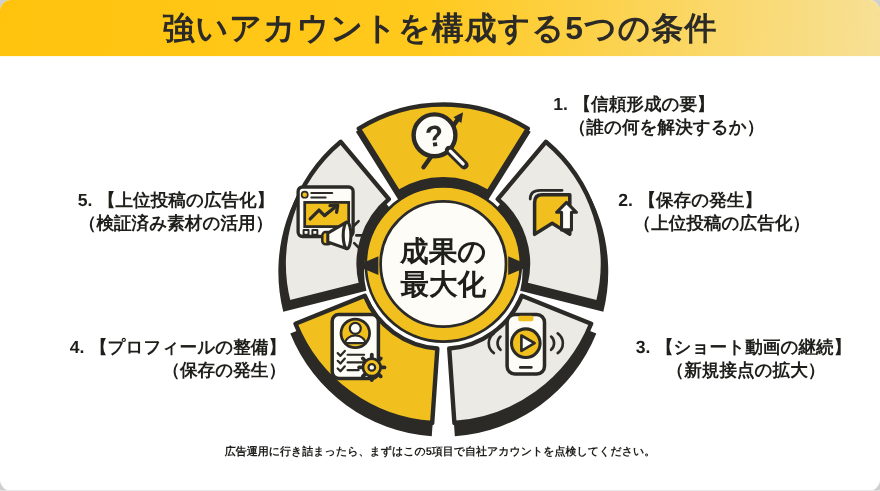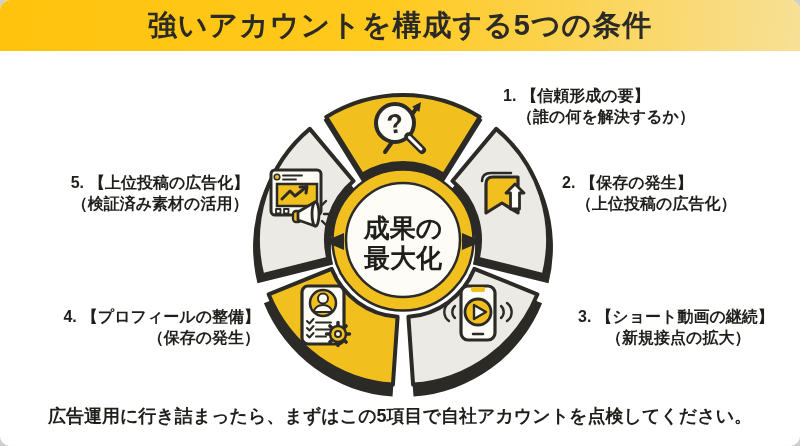--- a/index.html
+++ b/index.html
@@ -43,21 +43,21 @@
   .label-1{left:503px;top:85px;}
   .label-1 .l2{margin-left:14px;}
   .label-2{left:562px;top:172px;}
   .label-2 .l2{margin-left:14px;}
   .label-3{left:550px;top:306px;margin-left:28px;}
   .label-3 .l2{margin-left:28px;}
   .label-4{left:52px;top:306px;width:208px;text-align:right;}
   .label-5{left:60px;top:172px;width:200px;text-align:center;}
   .note{
     position:absolute;left:0;top:404px;width:800px;text-align:center;
-    font-size:18px;font-weight:700;color:var(--text);
+    font-size:10px;font-weight:700;color:var(--text);
   }
   
   .st{stroke:var(--dark);fill:none;stroke-linecap:round;stroke-linejoin:round;}
   .fy{fill:var(--accent);}
   .fw{fill:var(--paper);}
   .fd{fill:var(--dark);}
   .qmark{font-size:27px;font-weight:800;fill:var(--dark);text-anchor:middle;}
 </style>
 </head>
 <body>

